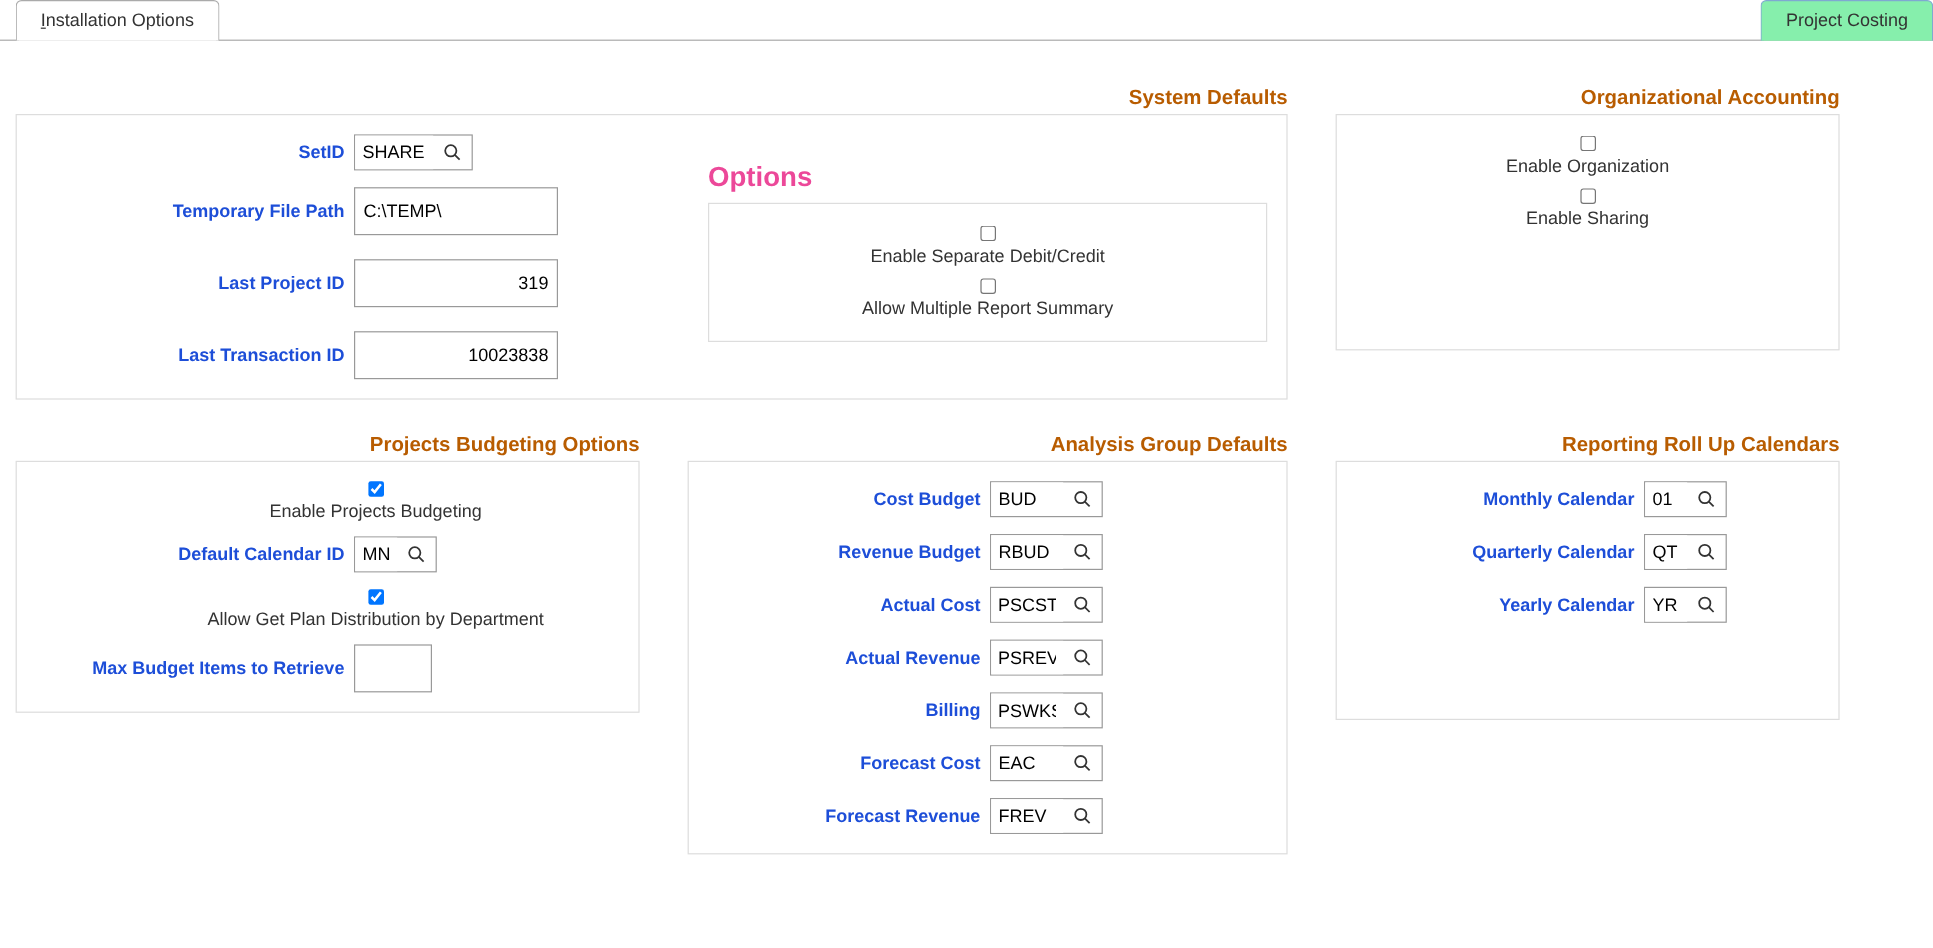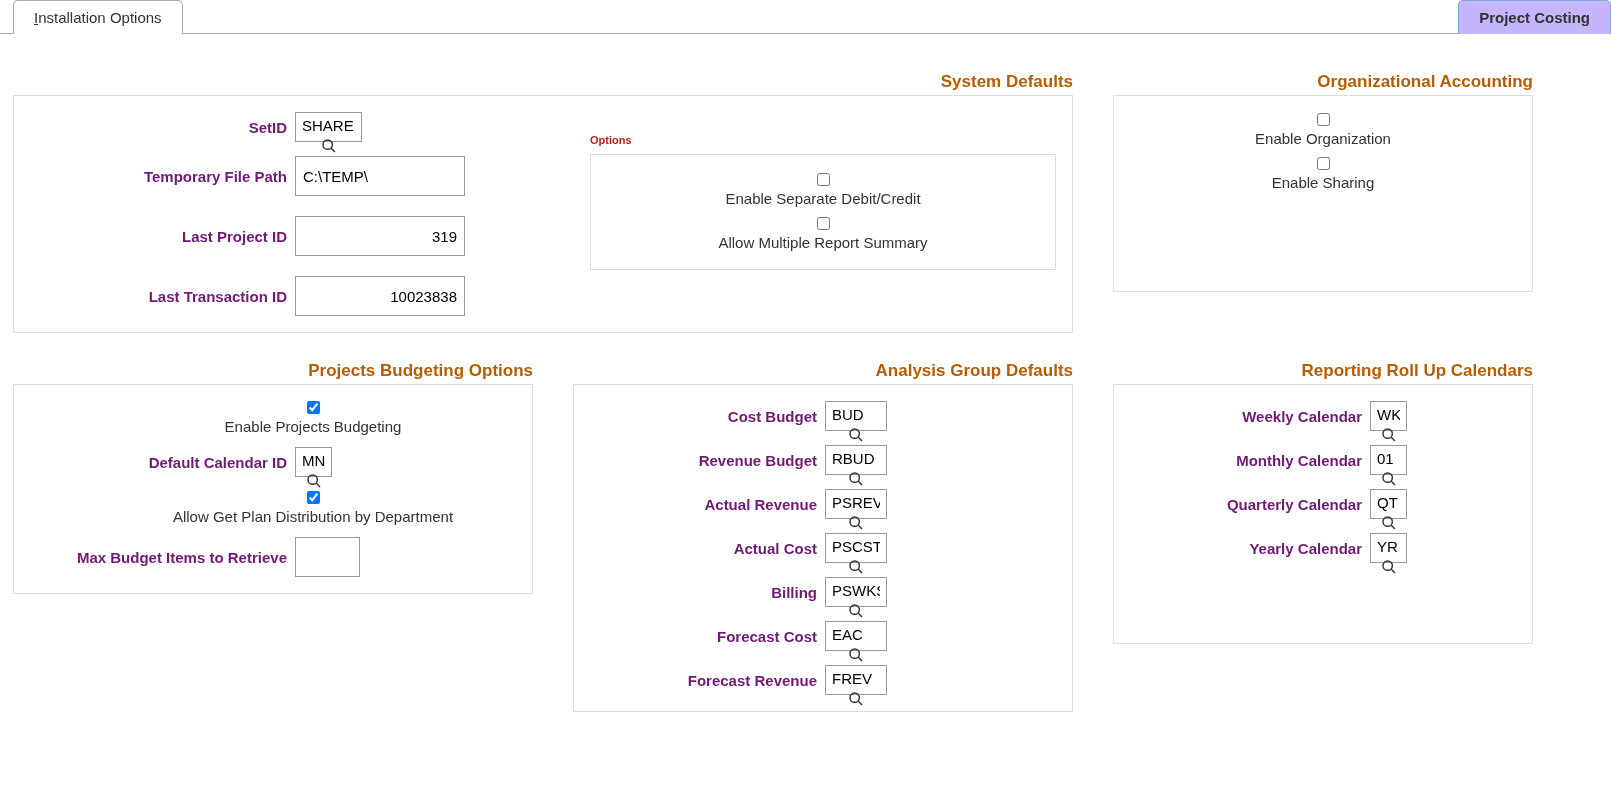--- a/index.html
+++ b/index.html
@@ -28,23 +28,23 @@
       background: #fff;
       cursor: pointer;
       font-size: 15px;
       white-space: nowrap;
       margin-bottom: -1px;
     }
     .tab .underline {
       text-decoration: underline;
     }
     .tab.active {
-      background: #c4b5fd;
+      background: #86efac;
       border-color: #7fa9d1;
-      font-weight: bold;
+      font-weight: normal;
       color: #333;
     }
     .page {
       padding: 10px 13px 30px 13px;
     }
     .section-title {
       color: #b85c00;
       font-size: 17px;
       font-weight: bold;
       margin: 28px 0 3px 0;
@@ -57,36 +57,35 @@
     .row {
       display: flex;
       align-items: center;
       margin-bottom: 14px;
     }
     .row:last-child { margin-bottom: 0; }
     .label-right {
       text-align: right;
       padding-right: 8px;
       font-size: 15px;
-      color: #701a75;
+      color: #1d4ed8;
       font-weight: bold;
     }
     .text-input {
       border: 1px solid #999;
       padding: 19px 7px;
       font-size: 15px;
       height: 30px;
     }
     .text-input.right { text-align: right; }
     .lookup {
       display: inline-flex;
       align-items: center;
       border: 1px solid #999;
       height: 30px;
-      flex-direction: column;
     }
     .lookup input {
       border: none;
       padding: 4px 6px;
       font-size: 15px;
       outline: none;
       height: 100%;
     }
     .lookup .search-icon {
       padding: 0 8px;
@@ -103,22 +102,22 @@
     }
     .checkbox-row {
       display: flex;
       align-items: center;
       gap: 4px;
       font-size: 15px;
       flex-direction: column;
     }
     .checkbox-row input { transform: scale(1.0); }
     .inner-title {
-      color: #b91c1c;
-      font-size: 11px;
+      color: #ec4899;
+      font-size: 23px;
       font-weight: bold;
       margin: 0 0 8px 0;
     }
     .columns {
       display: flex;
       gap: 40px;
     }
     .col { flex: 0 0 auto; }
   </style>
 </head>
@@ -254,35 +253,35 @@
             <input type="text" style="width: 60px;" value="RBUD">
             <span class="search-icon">
               <svg viewBox="0 0 24 24">
                   <circle cx="10" cy="10" r="7"></circle>
                   <line x1="21" y1="21" x2="15" y2="15"></line>
                 </svg>
             </span>
           </div>
         </div>
         <div class="row">
+          <div class="label-right" style="width: 235px;">Actual Cost</div>
+          <div class="lookup">
+            <input type="text" style="width: 60px;" value="PSCST">
+            <span class="search-icon">
+              <svg viewBox="0 0 24 24">
+                  <circle cx="10" cy="10" r="7"></circle>
+                  <line x1="21" y1="21" x2="15" y2="15"></line>
+                </svg>
+            </span>
+          </div>
+        </div>
+        <div class="row">
           <div class="label-right" style="width: 235px;">Actual Revenue</div>
           <div class="lookup">
             <input type="text" style="width: 60px;" value="PSREV">
-            <span class="search-icon">
-              <svg viewBox="0 0 24 24">
-                  <circle cx="10" cy="10" r="7"></circle>
-                  <line x1="21" y1="21" x2="15" y2="15"></line>
-                </svg>
-            </span>
-          </div>
-        </div>
-        <div class="row">
-          <div class="label-right" style="width: 235px;">Actual Cost</div>
-          <div class="lookup">
-            <input type="text" style="width: 60px;" value="PSCST">
             <span class="search-icon">
               <svg viewBox="0 0 24 24">
                   <circle cx="10" cy="10" r="7"></circle>
                   <line x1="21" y1="21" x2="15" y2="15"></line>
                 </svg>
             </span>
           </div>
         </div>
         <div class="row">
           <div class="label-right" style="width: 235px;">Billing</div>
@@ -320,32 +319,20 @@
             </span>
           </div>
         </div>
       </div>
     </div>
 
     <div class="col" style="width: 420px;">
       <div class="section-title">Reporting Roll Up Calendars</div>
       <div class="box" style="padding-bottom: 80px;">
         <div class="row">
-          <div class="label-right" style="width: 240px;">Weekly Calendar</div>
-          <div class="lookup">
-            <input type="text" style="width: 35px;" value="WK">
-            <span class="search-icon">
-              <svg viewBox="0 0 24 24">
-                  <circle cx="10" cy="10" r="7"></circle>
-                  <line x1="21" y1="21" x2="15" y2="15"></line>
-                </svg>
-            </span>
-          </div>
-        </div>
-        <div class="row">
           <div class="label-right" style="width: 240px;">Monthly Calendar</div>
           <div class="lookup">
             <input type="text" style="width: 35px;" value="01">
             <span class="search-icon">
               <svg viewBox="0 0 24 24">
                   <circle cx="10" cy="10" r="7"></circle>
                   <line x1="21" y1="21" x2="15" y2="15"></line>
                 </svg>
             </span>
           </div>

